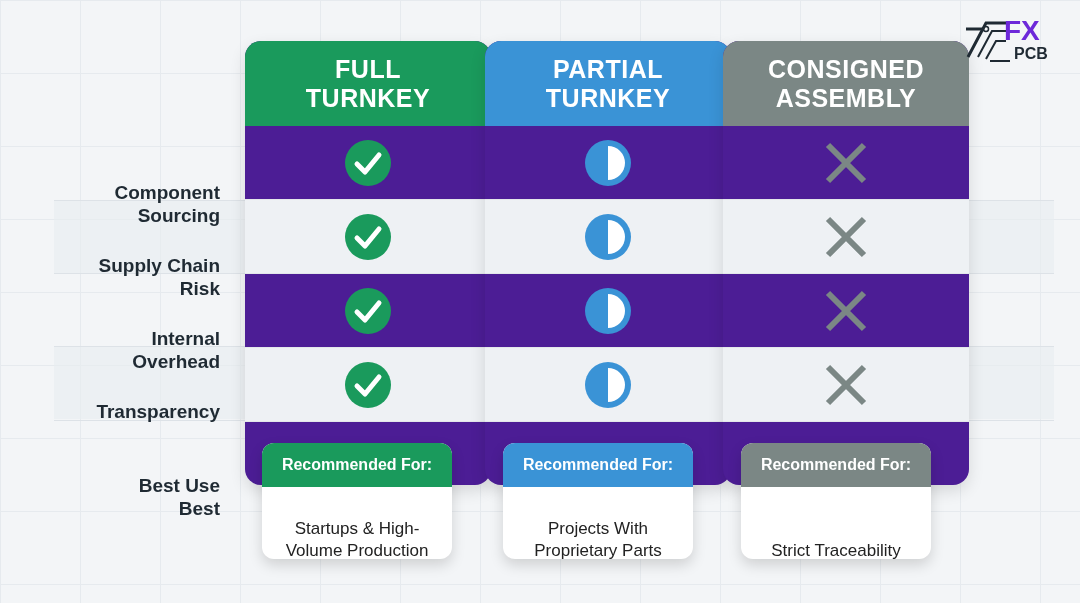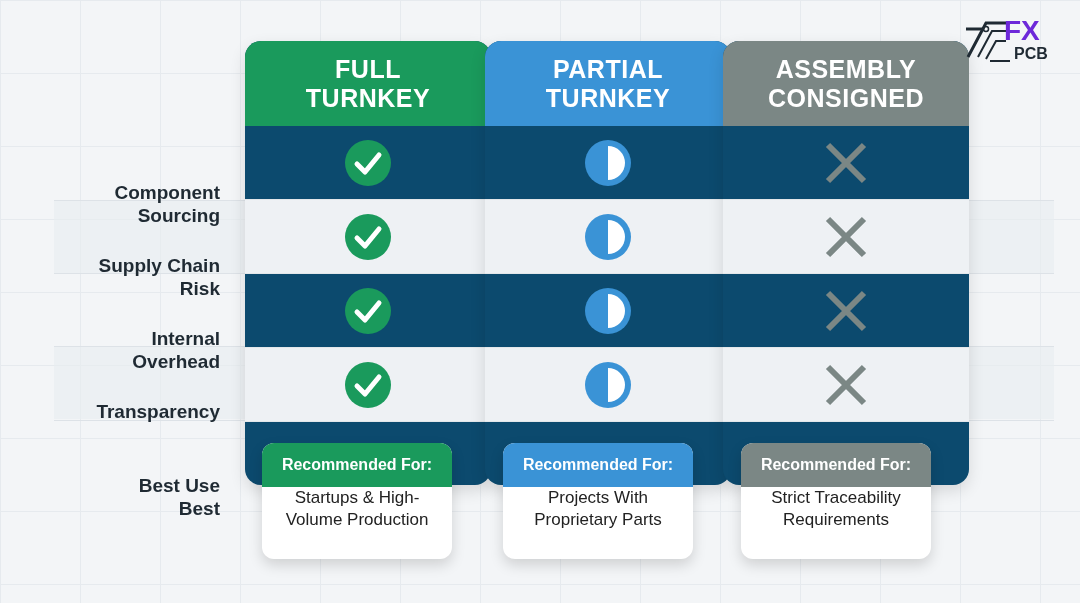--- a/index.html
+++ b/index.html
@@ -14,21 +14,21 @@
   }
   .row-band { position:absolute; left:54px; width:1000px; height:73px; }
   .row-band.alt { background:rgba(232,236,240,0.6); }
   .row-line { position:absolute; left:54px; width:1000px; height:1px; background:#dde2e7; }
   .label {
     position:absolute; left:60px; width:160px; text-align:right;
     font-weight:bold; font-size:19px; color:#1f2a33; line-height:23px;margin-top:40px;
   }
   .col {
     position:absolute; top:41px; width:246px; height:444px;
-    background:#0c4a6e; border-radius:16px;
+    background:#4c1d95; border-radius:16px;
     box-shadow: 0 6px 16px rgba(0,0,0,0.12);
     overflow:hidden;
   }
   .col-head {
     height:85px; color:#fff; font-weight:bold; font-size:25px; line-height:29px;
     text-align:center; display:flex; align-items:center; justify-content:center; letter-spacing:0.5px;
   }
   .cell {
     height:73px; display:flex; align-items:center; justify-content:center;
     border-bottom:1px solid #e3e7ea;
@@ -38,21 +38,21 @@
   .rec {
     position:absolute; top:443px; width:190px; height:116px;
     background:#fff; border-radius:12px; overflow:hidden;
     box-shadow: 0 6px 14px rgba(0,0,0,0.15);
   }
   .rec-head {
     height:44px; color:#fff; font-weight:bold; font-size:16px;
     display:flex; align-items:center; justify-content:center;
   }
   .rec-body {
-    height:75px; display:flex; align-items:flex-start; justify-content:center;
+    height:75px; display:flex; align-items:flex-end; justify-content:center;
     text-align:center; font-size:17px; color:#222; line-height:22px; padding:0 8px;
   }
   .logo { position:absolute; left:964px; top:17px; width:100px; height:50px; }
 </style>
 </head>
 <body>
 
 <div class="row-band" style="top:127px"></div>
 <div class="row-band alt" style="top:200px"></div>
 <div class="row-band" style="top:273px"></div>
@@ -144,22 +144,22 @@
       <svg class="icon" viewBox="0 0 46 46">
         <circle cx="23" cy="23" r="23" fill="#3a93d6"></circle>
         <path d="M23 6 A17 17 0 0 1 23 40 Z" fill="#fff"></path>
       </svg>
     </div>
 </div>
 
 <div class="col" style="left:723px">
   <div class="col-head" style="background:#7b8785">
     <div>
+        <div>CONSIGNED</div>
         <div>ASSEMBLY</div>
-        <div>CONSIGNED</div>
       </div>
   </div>
   <div class="cell">
       <svg class="icon" viewBox="0 0 46 46">
         <path d="M5 5 L41 41 M41 5 L5 41" stroke="#7b8785" stroke-width="6"></path>
       </svg>
     </div>
   <div class="cell alt">
       <svg class="icon" viewBox="0 0 46 46">
         <path d="M5 5 L41 41 M41 5 L5 41" stroke="#7b8785" stroke-width="6"></path>
@@ -193,21 +193,20 @@
         <div>Projects With</div>
         <div>Proprietary Parts</div>
       </div>
     </div>
 </div>
 <div class="rec" style="left:741px">
   <div class="rec-head" style="background:#7b8785">Recommended For:</div>
   <div class="rec-body">
       <div>
         <div>Strict Traceability</div>
-        <div>Requirements</div>
       </div>
     </div>
 </div>
 
 <div class="logo">
   <svg width="100" height="50" viewBox="0 0 100 50">
     <path d="M2 12 H20" stroke="#1f2a33" stroke-width="3"></path>
     <circle cx="22" cy="12" r="2.5" fill="none" stroke="#1f2a33" stroke-width="1.5"></circle>
     <path d="M4 40 L22 6 H46" stroke="#1f2a33" stroke-width="3" fill="none"></path>
     <path d="M14 40 L28 14 H46" stroke="#1f2a33" stroke-width="2" fill="none"></path>

